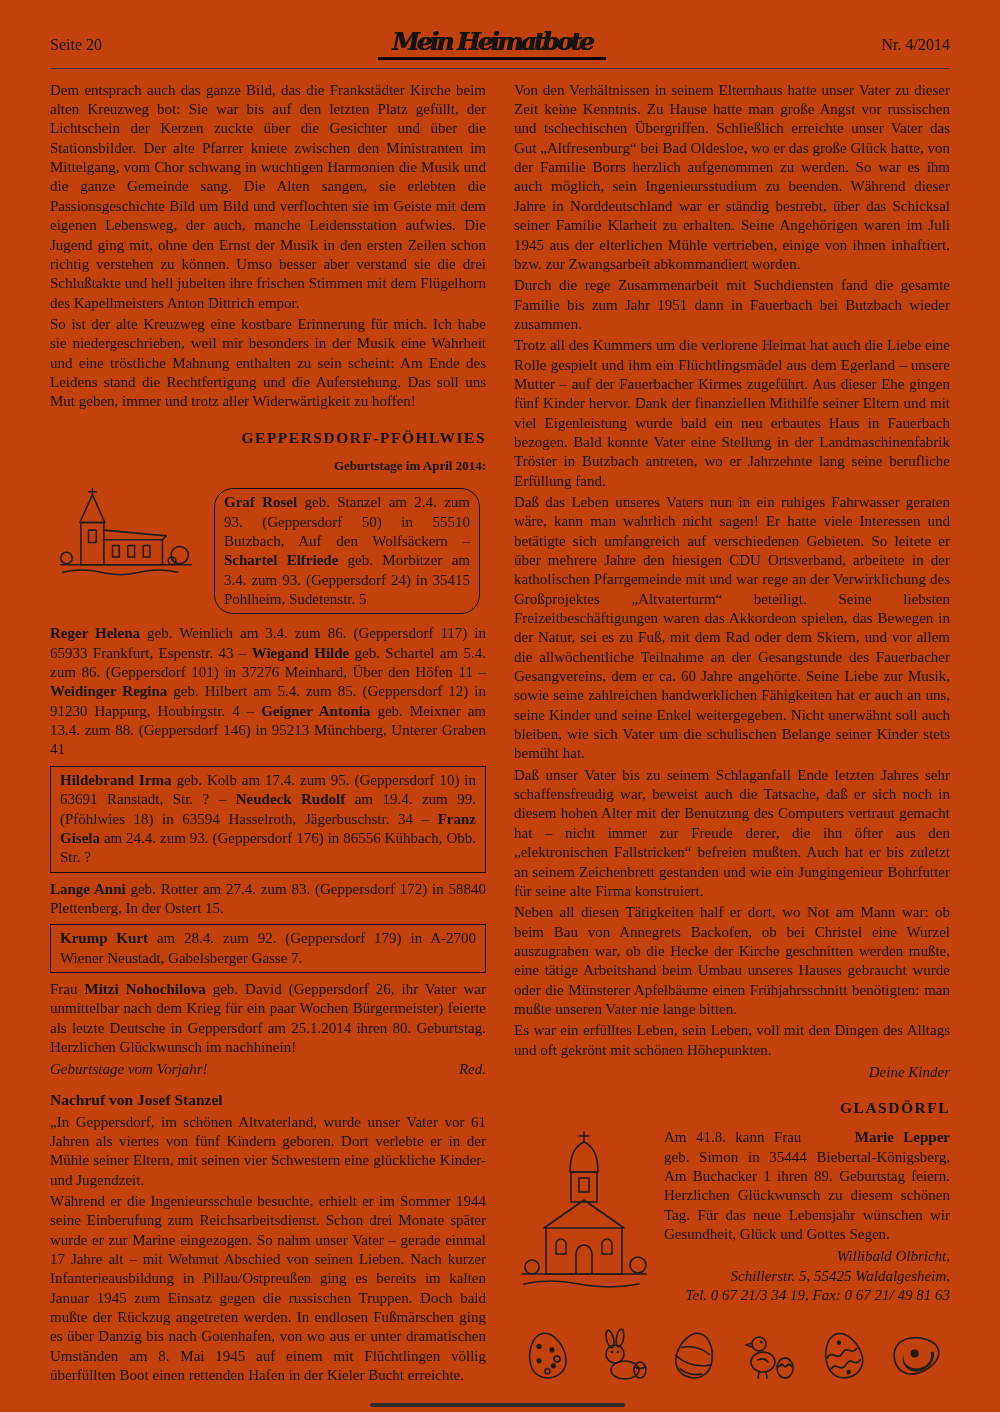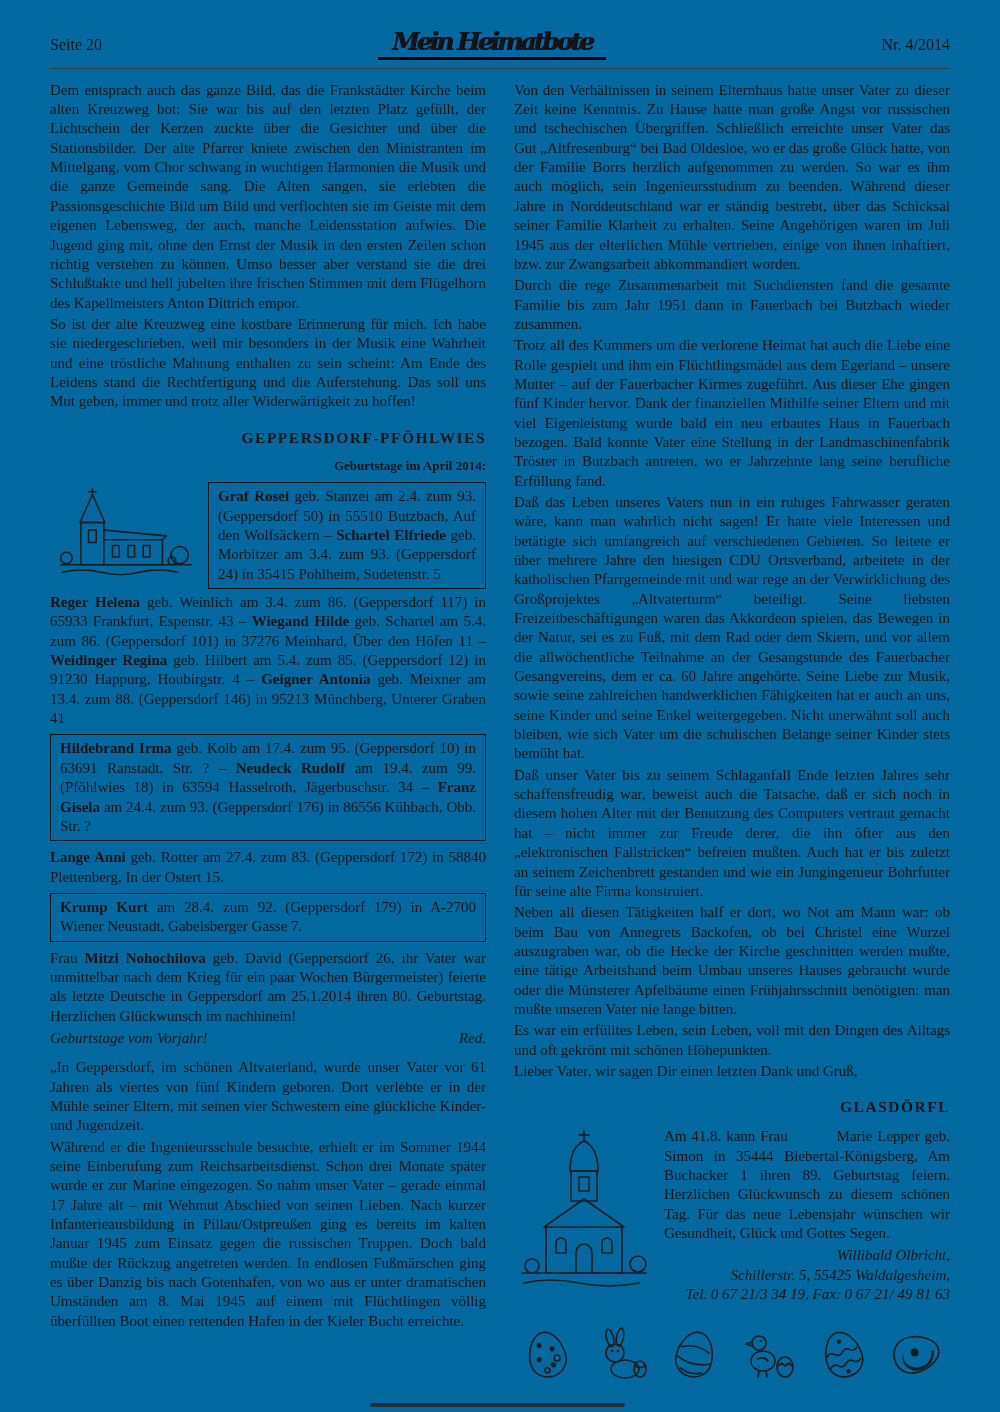--- a/index.html
+++ b/index.html
@@ -1,19 +1,19 @@
 <!DOCTYPE html>
 <html lang="de"><head>
 <meta charset="utf-8">
 <style>
   * { margin:0; padding:0; box-sizing:border-box; }
   html,body { background:#e8e8e6; }
   body { font-family:"Liberation Serif","DejaVu Serif",serif; color:#141414; }
   .page {
-    width:1000px; height:1412px; margin:0 auto; background:#0369a1;
+    width:1000px; height:1412px; margin:0 auto; background:#c2410c;
     padding:30px 50px 16px; position:relative; overflow:hidden;
   }
   
   .header {
     display:flex; justify-content:space-between; align-items:flex-end;
     border-bottom:1px solid #3a3a3a; padding-bottom:8px;
   }
   .meta { font-size:16px; padding-bottom:6px; }
   .masthead {
     font-family:"DejaVu Serif",serif; font-size:25px; font-weight:bold; font-style:italic;
@@ -25,21 +25,21 @@
   .col { width:436px; font-size:15px; line-height:1.29; text-align:justify; hyphens:auto; }
   .col p { margin-bottom:2px; }
   .sig { text-align:right; font-style:italic; margin:3px 0 6px; }
   .h-center { text-align:right; font-weight:bold; }
   .section-heading { font-size:15.5px; letter-spacing:1.5px; margin:16px 0 10px; }
   .sub-heading { font-size:13px; margin:0 0 8px; }
   .obit-heading { font-size:15.5px; font-weight:bold; text-align:left; margin:8px 0 3px; }
   .box { border:1px solid #111; padding:4px 9px; margin:6px 0 7px; }
   .bday-row { display:flex; gap:8px; align-items:flex-start; margin:0 0 4px; }
   .bday-row .illu { flex:0 0 150px; padding-top:4px; }
-  .bday-row .box { flex:1; margin:0; }
+  .bday-row .box { flex:1; margin:6px;border-radius:19px; }
   .note-line { display:flex; justify-content:space-between; font-style:italic; margin:3px 0 10px; }
   .glas-row { display:flex; gap:10px; align-items:flex-start; margin-top:4px; }
   .glas-row .illu { flex:0 0 140px; }
   .glas-body { flex:1; }
   .eggs { display:flex; justify-content:space-between; align-items:center; margin-top:16px; padding:0 4px; }
   .eggs svg { display:block; }
   svg .ln { fill:none; stroke:#1c1c1c; stroke-width:1.6; stroke-linecap:round; stroke-linejoin:round; }
   svg .fl { fill:#1c1c1c; stroke:none; }
   .artifact {
     position:absolute; bottom:5px; left:370px; width:255px; height:4px;
@@ -94,33 +94,34 @@
       <div class="box"><span style="font-weight: bold;">Hildebrand Irma</span><span> geb. Kolb am 17.4. zum 95. (Geppersdorf 10) in 63691 Ranstadt, Str. ? – </span><span style="font-weight: bold;">Neudeck Rudolf</span><span> am 19.4. zum 99. (Pföhlwies 18) in 63594 Hasselroth, Jägerbuschstr. 34 – </span><span style="font-weight: bold;">Franz Gisela</span><span> am 24.4. zum 93. (Geppersdorf 176) in 86556 Kühbach, Obb. Str. ?</span></div>
       <p><span style="font-weight: bold;">Lange Anni</span><span> geb. Rotter am 27.4. zum 83. (Geppersdorf 172) in 58840 Plettenberg, In der Ostert 15.</span></p>
       <div class="box"><span style="font-weight: bold;">Krump Kurt</span><span> am 28.4. zum 92. (Geppersdorf 179) in A-2700 Wiener Neustadt, Gabelsberger Gasse 7.</span></div>
       <p><span>Frau </span><span style="font-weight: bold;">Mitzi Nohochilova</span><span> geb. David (Geppersdorf 26, ihr Vater war unmittelbar nach dem Krieg für ein paar Wochen Bürgermeister) feierte als letzte Deutsche in Geppersdorf am 25.1.2014 ihren 80. Geburtstag. Herzlichen Glückwunsch im nachhinein!</span></p>
 
       <div class="note-line">
         <span>Geburtstage vom Vorjahr!</span>
         <span>Red.</span>
       </div>
 
+      <h3 class="obit-heading">Nachruf von Josef Stanzel</h3>
       <p>„In Geppersdorf, im schönen Altvaterland, wurde unser Vater vor 61 Jahren als viertes von fünf Kindern geboren. Dort verlebte er in der Mühle seiner Eltern, mit seinen vier Schwestern eine glückliche Kinder- und Jugendzeit.</p>
       <p>Während er die Ingenieursschule besuchte, erhielt er im Sommer 1944 seine Einberufung zum Reichsarbeitsdienst. Schon drei Monate später wurde er zur Marine eingezogen. So nahm unser Vater – gerade einmal 17 Jahre alt – mit Wehmut Abschied von seinen Lieben. Nach kurzer Infanterieausbildung in Pillau/Ostpreußen ging es bereits im kalten Januar 1945 zum Einsatz gegen die russischen Truppen. Doch bald mußte der Rückzug angetreten werden. In endlosen Fußmärschen ging es über Danzig bis nach Gotenhafen, von wo aus er unter dramatischen Umständen am 8. Mai 1945 auf einem mit Flüchtlingen völlig überfüllten Boot einen rettenden Hafen in der Kieler Bucht erreichte.</p>
     </div>
 
     <div class="col">
       <p>Von den Verhältnissen in seinem Elternhaus hatte unser Vater zu dieser Zeit keine Kenntnis. Zu Hause hatte man große Angst vor russischen und tschechischen Übergriffen. Schließlich erreichte unser Vater das Gut „Altfresenburg“ bei Bad Oldesloe, wo er das große Glück hatte, von der Familie Borrs herzlich aufgenommen zu werden. So war es ihm auch möglich, sein Ingenieursstudium zu beenden. Während dieser Jahre in Norddeutschland war er ständig bestrebt, über das Schicksal seiner Familie Klarheit zu erhalten. Seine Angehörigen waren im Juli 1945 aus der elterlichen Mühle vertrieben, einige von ihnen inhaftiert, bzw. zur Zwangsarbeit abkommandiert worden.</p>
       <p>Durch die rege Zusammenarbeit mit Suchdiensten fand die gesamte Familie bis zum Jahr 1951 dann in Fauerbach bei Butzbach wieder zusammen.</p>
       <p>Trotz all des Kummers um die verlorene Heimat hat auch die Liebe eine Rolle gespielt und ihm ein Flüchtlingsmädel aus dem Egerland – unsere Mutter – auf der Fauerbacher Kirmes zugeführt. Aus dieser Ehe gingen fünf Kinder hervor. Dank der finanziellen Mithilfe seiner Eltern und mit viel Eigenleistung wurde bald ein neu erbautes Haus in Fauerbach bezogen. Bald konnte Vater eine Stellung in der Landmaschinenfabrik Tröster in Butzbach antreten, wo er Jahrzehnte lang seine berufliche Erfüllung fand.</p>
       <p>Daß das Leben unseres Vaters nun in ein ruhiges Fahrwasser geraten wäre, kann man wahrlich nicht sagen! Er hatte viele Interessen und betätigte sich umfangreich auf verschiedenen Gebieten. So leitete er über mehrere Jahre den hiesigen CDU Ortsverband, arbeitete in der katholischen Pfarrgemeinde mit und war rege an der Verwirklichung des Großprojektes „Altvaterturm“ beteiligt. Seine liebsten Freizeitbeschäftigungen waren das Akkordeon spielen, das Bewegen in der Natur, sei es zu Fuß, mit dem Rad oder dem Skiern, und vor allem die allwöchentliche Teilnahme an der Gesangstunde des Fauerbacher Gesangvereins, dem er ca. 60 Jahre angehörte. Seine Liebe zur Musik, sowie seine zahlreichen handwerklichen Fähigkeiten hat er auch an uns, seine Kinder und seine Enkel weitergegeben. Nicht unerwähnt soll auch bleiben, wie sich Vater um die schulischen Belange seiner Kinder stets bemüht hat.</p>
       <p>Daß unser Vater bis zu seinem Schlaganfall Ende letzten Jahres sehr schaffensfreudig war, beweist auch die Tatsache, daß er sich noch in diesem hohen Alter mit der Benutzung des Computers vertraut gemacht hat – nicht immer zur Freude derer, die ihn öfter aus den „elektronischen Fallstricken“ befreien mußten. Auch hat er bis zuletzt an seinem Zeichenbrett gestanden und wie ein Jungingenieur Bohrfutter für seine alte Firma konstruiert.</p>
       <p>Neben all diesen Tätigkeiten half er dort, wo Not am Mann war: ob beim Bau von Annegrets Backofen, ob bei Christel eine Wurzel auszugraben war, ob die Hecke der Kirche geschnitten werden mußte, eine tätige Arbeitshand beim Umbau unseres Hauses gebraucht wurde oder die Münsterer Apfelbäume einen Frühjahrsschnitt benötigten: man mußte unseren Vater nie lange bitten.</p>
       <p>Es war ein erfülltes Leben, sein Leben, voll mit den Dingen des Alltags und oft gekrönt mit schönen Höhepunkten.</p>
-      <p>Lieber Vater, wir sagen Dir einen letzten Dank und Gruß,</p>
+      <div class="sig">Deine Kinder</div>
 
       <h2 class="h-center section-heading">GLASDÖRFL</h2>
 
       <div class="glas-row">
         <svg class="illu" width="140" height="168" viewBox="0 0 140 168">
           <g class="ln">
             <line x1="70" y1="14" x2="70" y2="4"></line>
               <line x1="65" y1="8" x2="75" y2="8"></line>
             <path d="M56 44 Q56 20 70 14 Q84 20 84 44 Z"></path>
             <rect x="57" y="44" width="26" height="30"></rect>
@@ -130,21 +131,21 @@
             <path d="M62 146 v-20 a8 9 0 0 1 16 0 v20"></path>
             <path d="M42 126 v-10 a5 5 0 0 1 10 0 v10 Z"></path>
             <path d="M88 126 v-10 a5 5 0 0 1 10 0 v10 Z"></path>
             <line x1="8" y1="146" x2="132" y2="146"></line>
             <circle cx="18" cy="139" r="7"></circle>
               <circle cx="124" cy="137" r="8"></circle>
             <path d="M10 156 q25 -6 55 0 q30 6 60 0"></path>
           </g>
         </svg>
         <div class="glas-body">
-          <p><span>Am 41.8. kann Frau </span><span style="font-weight: normal; margin-left: 44px;">Marie Lepper</span><span> geb. Simon in 35444 Biebertal-Königsberg, Am Buchacker 1 ihren 89. Geburtstag feiern. Herzlichen Glückwunsch zu diesem schönen Tag. Für das neue Lebensjahr wünschen wir Gesundheit, Glück und Gottes Segen.</span></p>
+          <p><span>Am 41.8. kann Frau </span><span style="font-weight: bold; margin-left: 44px;">Marie Lepper</span><span> geb. Simon in 35444 Biebertal-Königsberg, Am Buchacker 1 ihren 89. Geburtstag feiern. Herzlichen Glückwunsch zu diesem schönen Tag. Für das neue Lebensjahr wünschen wir Gesundheit, Glück und Gottes Segen.</span></p>
           <div class="sig">
             <div>Willibald Olbricht,</div>
             <div>Schillerstr. 5, 55425 Waldalgesheim,</div>
             <div>Tel. 0 67 21/3 34 19, Fax: 0 67 21/ 49 81 63</div>
           </div>
         </div>
       </div>
 
       <div class="eggs">
         <svg width="58" height="56" viewBox="0 0 58 56">

